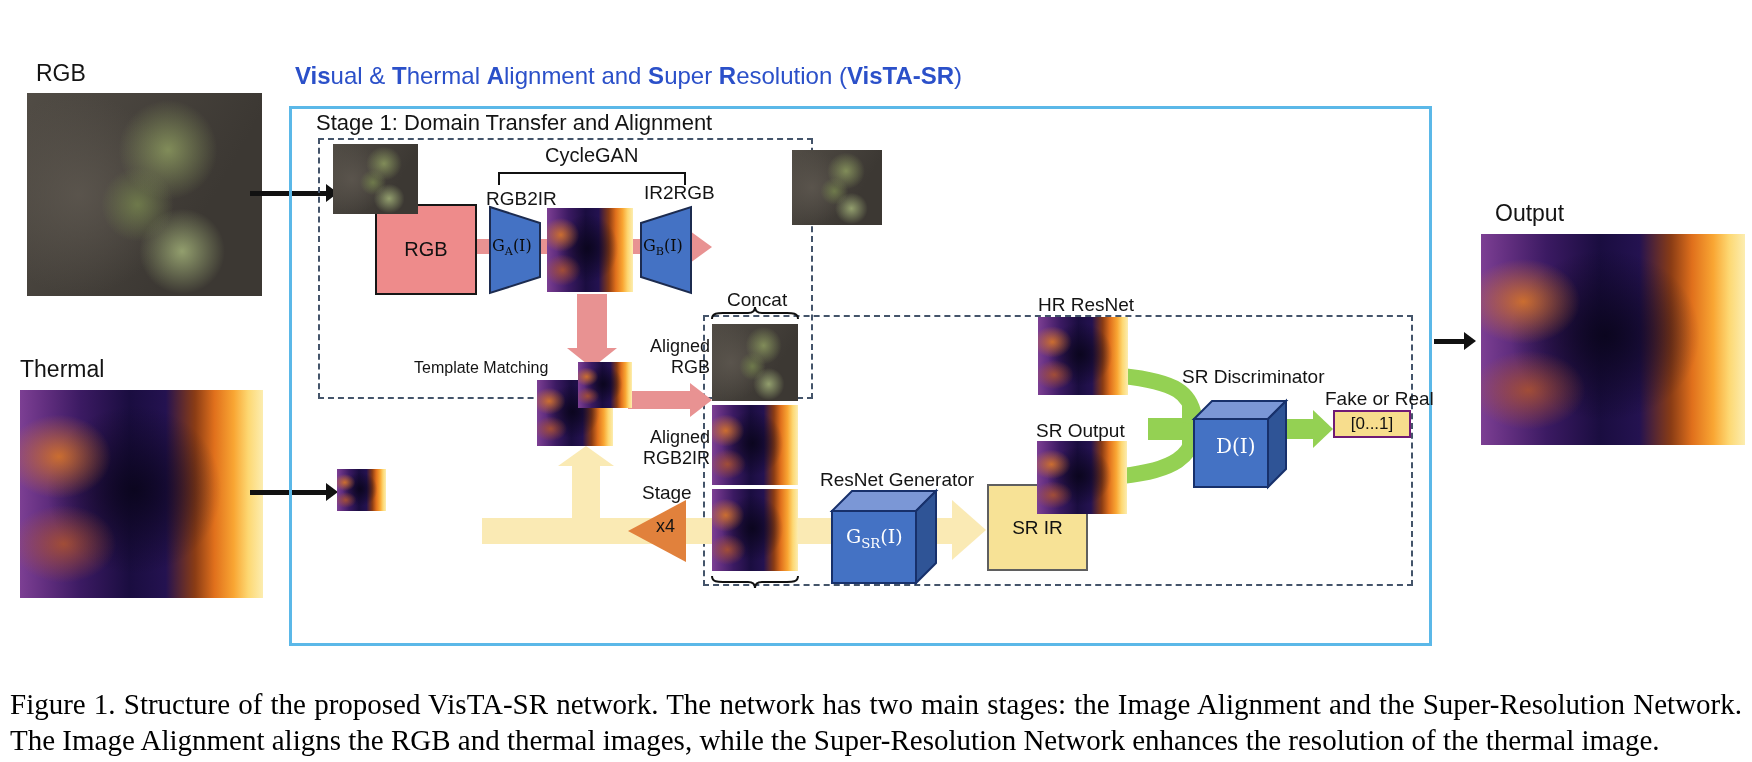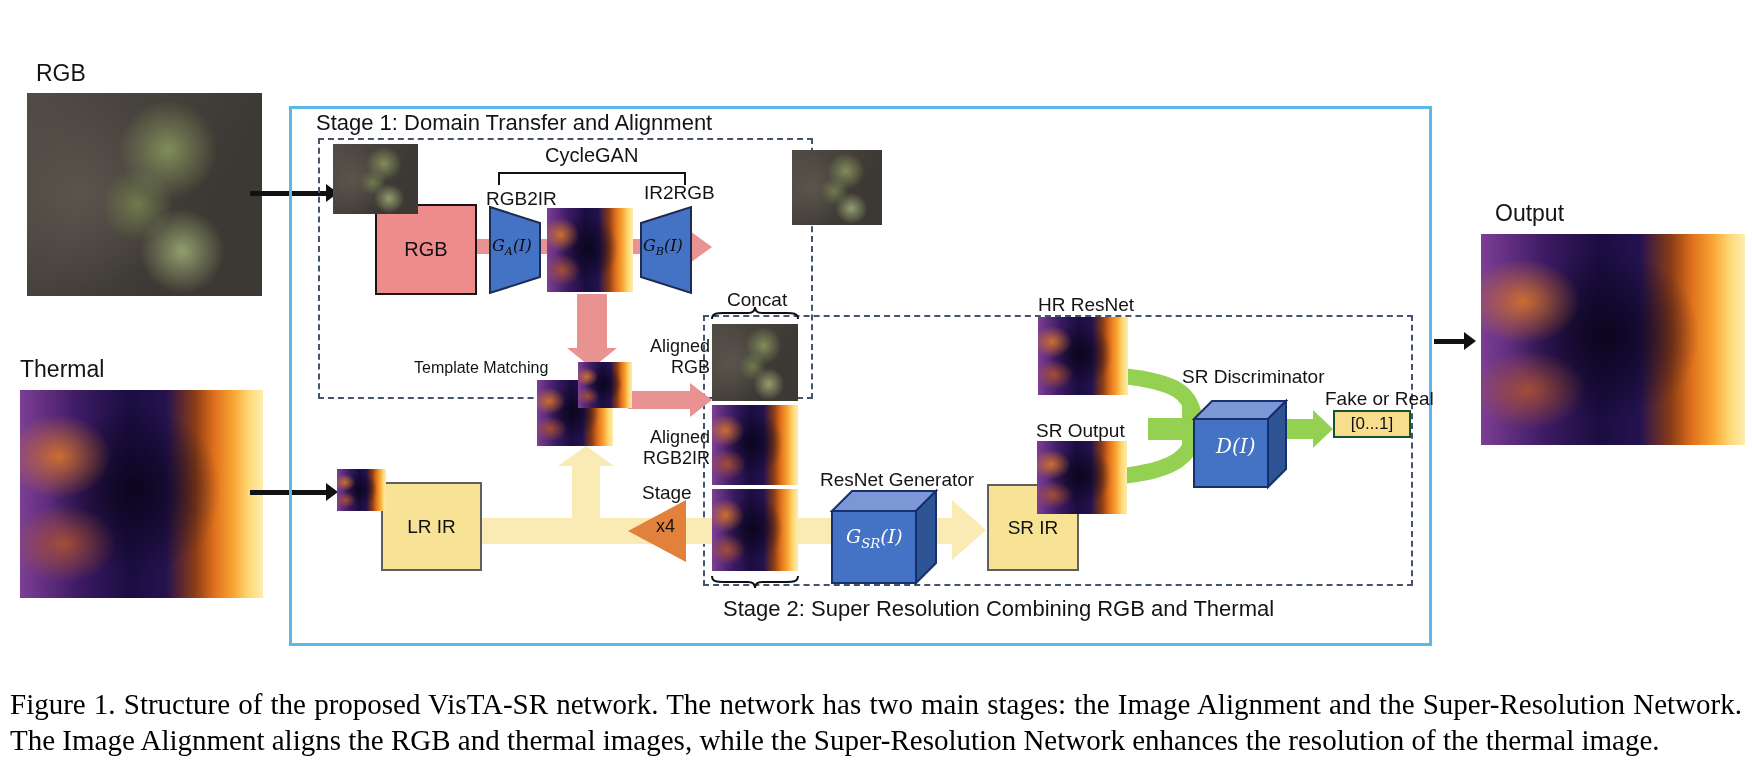--- a/index.html
+++ b/index.html
@@ -22,47 +22,49 @@
       radial-gradient(ellipse 30% 26% at 18% 74%, rgba(196,94,31,.7), transparent 72%),
       radial-gradient(ellipse 46% 52% at 47% 48%, rgba(10,5,28,.92), transparent 78%),
       linear-gradient(90deg,#7c3f93 0%,#632f80 10%,#3b1a62 25%,#1a0d40 45%,#241250 60%,#8a3c15 72%,#e0701c 80%,#f9a633 88%,#fdd873 94%,#fcedb0 100%);}
   .rgbimg{background:
       radial-gradient(ellipse 30% 35% at 60% 28%, rgba(140,154,95,.85), transparent 70%),
       radial-gradient(ellipse 26% 30% at 66% 78%, rgba(168,184,124,.8), transparent 70%),
       radial-gradient(ellipse 22% 26% at 47% 55%, rgba(119,134,78,.8), transparent 70%),
       radial-gradient(ellipse 50% 60% at 22% 50%, rgba(93,87,79,.85), transparent 82%),
       linear-gradient(120deg,#514c45,#3c3833 70%);}
   .hshaft{position:absolute;background:#111;height:5px;}
-  .mathlbl{position:absolute;font-family:"DejaVu Serif","Liberation Serif",serif;font-style:italic;}
+  .mathlbl{position:absolute;font-family:"DejaVu Serif","Liberation Serif",serif;}
   .mathlbl sub{font-size:70%;}
   svg{position:absolute;overflow:visible;}
   #caption{position:absolute;left:10px;top:638px;width:1732px;
      font-family:"Liberation Serif",serif;font-size:29px;line-height:36px;text-align:justify;color:#000;}
 </style>
 </head>
 <body>
 
 <div id="canvas">
 
   <div class="lbl" style="left:36px;top:12px;font-size:23px;">RGB</div>
   <div class="abs rgbimg" style="left:27px;top:45px;width:235px;height:203px;"></div>
   <div class="lbl" style="left:20px;top:308px;font-size:23px;">Thermal</div>
   <div class="abs thermal" style="left:20px;top:342px;width:243px;height:208px;"></div>
 
   <div class="hshaft" style="left:250px;top:143px;width:78px;"></div>
   <div class="abs" style="left:326px;top:136px;border-left:12px solid #111;border-top:9px solid transparent;border-bottom:9px solid transparent;"></div>
   <div class="hshaft" style="left:250px;top:442px;width:78px;"></div>
   <div class="abs" style="left:326px;top:435px;border-left:12px solid #111;border-top:9px solid transparent;border-bottom:9px solid transparent;"></div>
 
+  <div class="lbl" style="left:295px;top:14px;font-size:24px;color:var(--title_blue);">
+    <span style="font-weight:bold">Vis</span><span>ual &amp; </span><span style="font-weight:bold">T</span><span>hermal </span><span style="font-weight:bold">A</span><span>lignment and </span><span style="font-weight:bold">S</span><span>uper </span><span style="font-weight:bold">R</span><span>esolution (</span><span style="font-weight:bold">VisTA-SR</span><span>)</span>
+  </div>
 
   <div class="abs" style="left:289px;top:58px;width:1143px;height:540px;border:3px solid var(--frame_blue);"></div>
   <div class="lbl" style="left:316px;top:62px;font-size:22px;text-align:center;">Stage 1: Domain Transfer and Alignment</div>
   <div class="abs" style="left:318px;top:90px;width:495px;height:261px;border:2px dashed var(--dashed);"></div>
   <div class="abs" style="left:703px;top:267px;width:710px;height:271px;border:2px dashed var(--dashed);"></div>
-  <div class="lbl" style="left:723px;top:548px;width:510px;text-align:center;font-size:22px;">Stage 2: Super Resolution Combining RGB and Thermal</div>
 
   <div class="abs rgbimg" style="left:333px;top:96px;width:85px;height:70px;z-index:3;"></div>
   <div class="lbl" style="left:545px;top:96px;font-size:20px;">CycleGAN</div>
   <div class="abs" style="left:498px;top:124px;width:188px;height:13px;border-top:2px solid #111;border-left:2px solid #111;border-right:2px solid #111;"></div>
   <div class="lbl" style="left:486px;top:140px;font-size:19px;">RGB2IR</div>
   <div class="lbl" style="left:644px;top:134px;font-size:19px;">IR2RGB</div>
 
   <div class="abs" style="left:477px;top:191px;width:220px;height:15px;background:var(--pink_arrow);z-index:1;"></div>
   <div class="abs" style="left:690px;top:183px;border-left:22px solid var(--pink_arrow);border-top:16px solid transparent;border-bottom:16px solid transparent;z-index:1;"></div>
 
@@ -92,23 +94,20 @@
   <div class="abs thermal" style="left:578px;top:314px;width:54px;height:46px;z-index:3;"></div>
 
   <div class="abs" style="left:628px;top:343px;width:64px;height:18px;background:var(--pink_arrow);z-index:1;"></div>
   <div class="abs" style="left:690px;top:335px;border-left:22px solid var(--pink_arrow);border-top:17px solid transparent;border-bottom:17px solid transparent;z-index:1;"></div>
 
   <div class="abs" style="left:482px;top:470px;width:478px;height:26px;background:var(--band);z-index:0;"></div>
   <div class="abs" style="left:952px;top:452px;border-left:34px solid var(--band);border-top:30px solid transparent;border-bottom:30px solid transparent;z-index:0;"></div>
   <div class="abs" style="left:572px;top:416px;width:28px;height:58px;background:var(--band);z-index:0;"></div>
   <div class="abs" style="left:558px;top:398px;border-bottom:20px solid var(--band);border-left:28px solid transparent;border-right:28px solid transparent;z-index:0;"></div>
 
-  <div class="abs yellowbox" style="left:381px;top:434px;width:101px;height:89px;z-index:2;">
-      <span>LR IR</span>
-    </div>
   <div class="abs thermal" style="left:337px;top:421px;width:49px;height:42px;z-index:3;"></div>
 
   <div class="lbl" style="left:642px;top:434px;font-size:19px;z-index:3;">Stage</div>
   <div class="abs" style="left:628px;top:452px;border-right:58px solid var(--orange);border-top:31px solid transparent;border-bottom:31px solid transparent;z-index:2;"></div>
   <div class="lbl" style="left:656px;top:468px;font-size:18px;z-index:3;">x4</div>
 
   <div class="lbl" style="left:727px;top:241px;font-size:19px;">Concat</div>
   <svg style="left:710px;top:258px;" width="90" height="14">
     <path d="M2,13 C2,7 8,7 13,7 L38,7 C42,7 45,5 45,1 C45,5 48,7 52,7 L77,7 C82,7 88,7 88,13" fill="none" stroke="#111" stroke-width="2"></path>
   </svg>
@@ -122,21 +121,21 @@
   </svg>
 
   <div class="lbl" style="left:820px;top:421px;font-size:19px;z-index:3;">ResNet Generator</div>
   <svg style="left:831px;top:442px;z-index:2;" width="106" height="94">
     <polygon points="1,21 21,1 105,1 85,21" fill="var(--cube_top)" stroke="#17306b" stroke-width="2"></polygon>
     <polygon points="85,21 105,1 105,73 85,93" fill="var(--cube_side)" stroke="#17306b" stroke-width="2"></polygon>
     <polygon points="1,21 85,21 85,93 1,93" fill="var(--accent_blue)" stroke="#17306b" stroke-width="2"></polygon>
   </svg>
   <span class="mathlbl" style="left:846px;top:477px;font-size:19px;color:#fff;z-index:3;"><span>G</span><sub>SR</sub><span>(I)</span></span>
 
-  <div class="abs yellowbox" style="left:987px;top:436px;width:92px;height:87px;z-index:2;">
+  <div class="abs yellowbox" style="left:987px;top:436px;width:101px;height:87px;z-index:2;">
       <span>SR IR</span>
     </div>
 
   <div class="lbl" style="left:1038px;top:246px;font-size:19px;">HR ResNet</div>
   <div class="abs thermal" style="left:1038px;top:269px;width:90px;height:78px;z-index:2;"></div>
   <div class="lbl" style="left:1036px;top:372px;font-size:19px;z-index:4;">SR Output</div>
   <div class="abs thermal" style="left:1037px;top:393px;width:90px;height:73px;z-index:3;"></div>
 
   <svg style="left:1118px;top:306px;z-index:1;" width="150" height="140">
     <rect x="30" y="64" width="115" height="22" fill="var(--green)"></rect>
@@ -150,21 +149,21 @@
   <svg style="left:1193px;top:352px;z-index:2;" width="94" height="88">
     <polygon points="1,19 19,1 93,1 75,19" fill="var(--cube_top)" stroke="#17306b" stroke-width="2"></polygon>
     <polygon points="75,19 93,1 93,69 75,87" fill="var(--cube_side)" stroke="#17306b" stroke-width="2"></polygon>
     <polygon points="1,19 75,19 75,87 1,87" fill="var(--accent_blue)" stroke="#17306b" stroke-width="2"></polygon>
   </svg>
   <span class="mathlbl" style="left:1216px;top:386px;font-size:20px;color:#fff;z-index:3;"><span>D</span><span>(I)</span></span>
 
   <div class="abs" style="left:1287px;top:371px;width:28px;height:20px;background:var(--green);z-index:1;"></div>
   <div class="abs" style="left:1313px;top:362px;border-left:20px solid var(--green);border-top:19px solid transparent;border-bottom:19px solid transparent;z-index:1;"></div>
   <div class="lbl" style="left:1325px;top:340px;font-size:19px;">Fake or Real</div>
-  <div class="abs" style="left:1333px;top:362px;width:78px;height:28px;background:var(--score);border:2px solid #14532d;display:flex;align-items:center;justify-content:center;font-size:17px;z-index:2;">
+  <div class="abs" style="left:1333px;top:362px;width:78px;height:28px;background:var(--score);border:2px solid #701a75;display:flex;align-items:center;justify-content:center;font-size:17px;z-index:2;">
       <span>[0...1]</span>
     </div>
 
   <div class="hshaft" style="left:1434px;top:291px;width:32px;"></div>
   <div class="abs" style="left:1464px;top:284px;border-left:12px solid #111;border-top:9px solid transparent;border-bottom:9px solid transparent;"></div>
   <div class="lbl" style="left:1495px;top:152px;font-size:23px;">Output</div>
   <div class="abs thermal" style="left:1481px;top:186px;width:264px;height:211px;"></div>
 
   <div id="caption">Figure 1. Structure of the proposed VisTA-SR network. The network has two main stages: the Image Alignment and the Super-Resolution Network. The Image Alignment aligns the RGB and thermal images, while the Super-Resolution Network enhances the resolution of the thermal image.</div>
 

